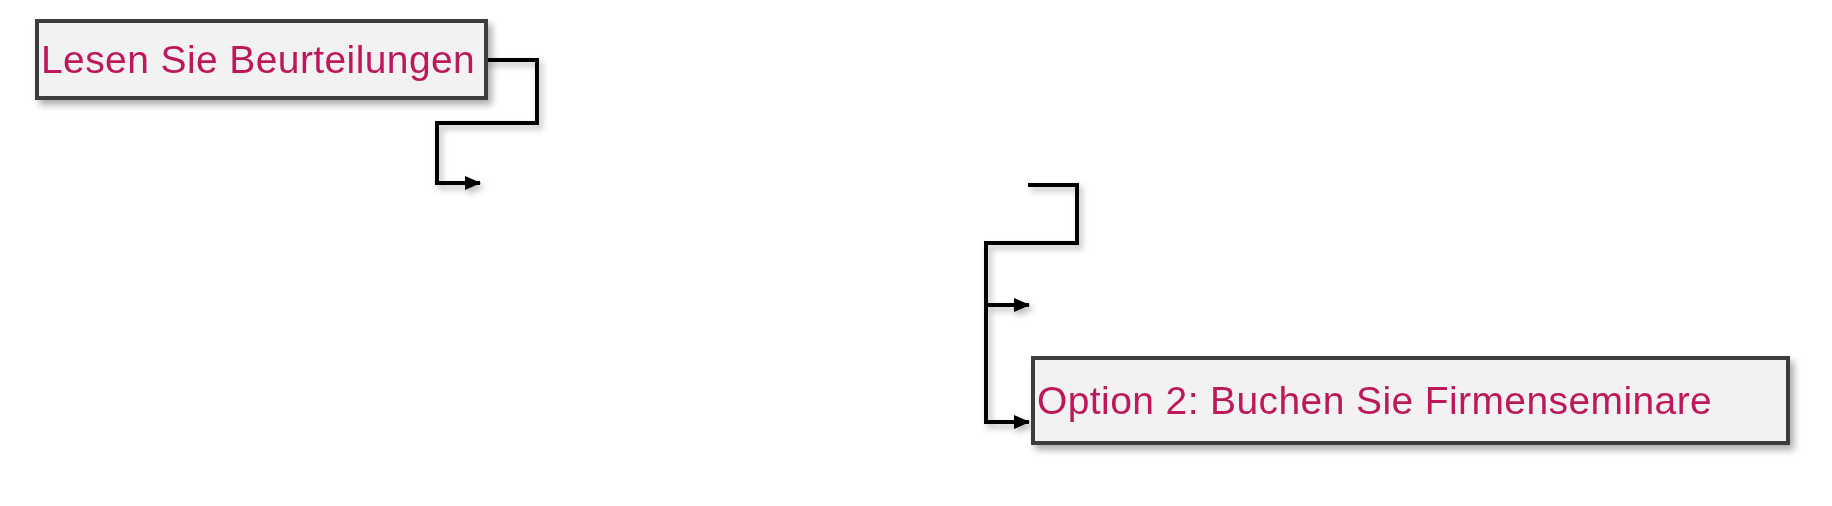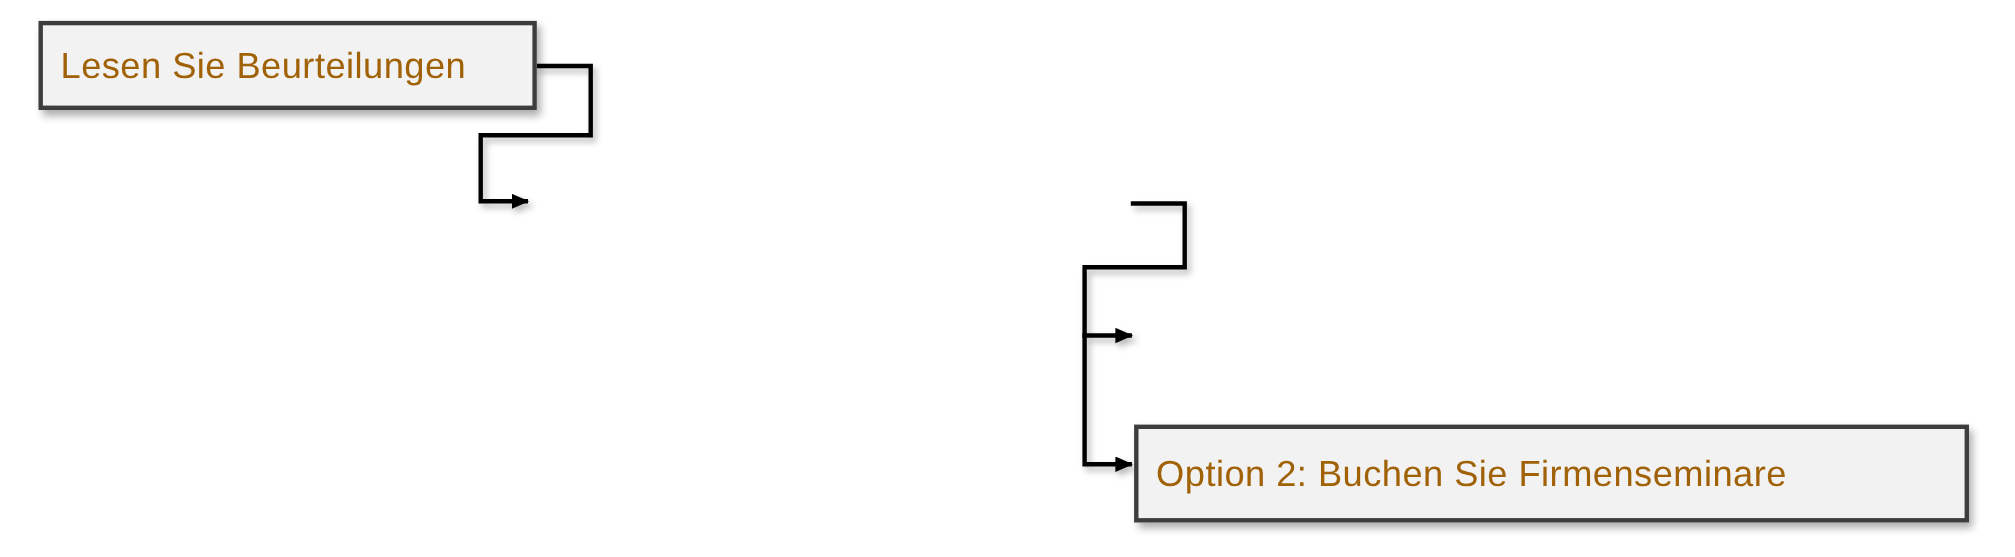--- a/index.html
+++ b/index.html
@@ -33,34 +33,34 @@
     filter: drop-shadow(3px 4px 3px rgba(0,0,0,0.28));
   }
   .node {
     position: absolute;
     box-sizing: border-box;
     background: #f2f2f2;
     border: 4px solid #3d3d3d;
     box-shadow: 4px 5px 7px rgba(0,0,0,0.32);
     display: flex;
     align-items: center;
-    padding: 0 12px 0 16px;
-    font-size: 33px;
+    padding: 0 12px 0 2px;
+    font-size: 39px;
     letter-spacing: 0.4px;
-    color: #a16207;
+    color: #be185d;
     white-space: nowrap;
     overflow: hidden;
   }
   .node-label {
     line-height: 1;
   }
   #node-1 { left: 35px;   top: 19px;  width: 453px; height: 81px; }
   #node-2 { left: 482px;  top: 140px; width: 548px; height: 85px; }
   #node-3 { left: 1031px; top: 262px; width: 759px; height: 86px; }
-  #node-4 { left: 1031px; top: 386px; width: 759px; height: 89px; }
+  #node-4 { left: 1031px; top: 356px; width: 759px; height: 89px; }
 </style>
 </head>
 <body>
 
 <div class="canvas">
 
   <svg class="connector-layer" viewBox="0 0 1832 506" xmlns="http://www.w3.org/2000/svg" aria-hidden="true">
     <defs>
       <marker id="arrowhead" markerUnits="userSpaceOnUse" markerWidth="18" markerHeight="16" refX="15" refY="7" orient="auto">
         <path d="M0,0 L16,7 L0,14 Z" fill="#000000"></path>

